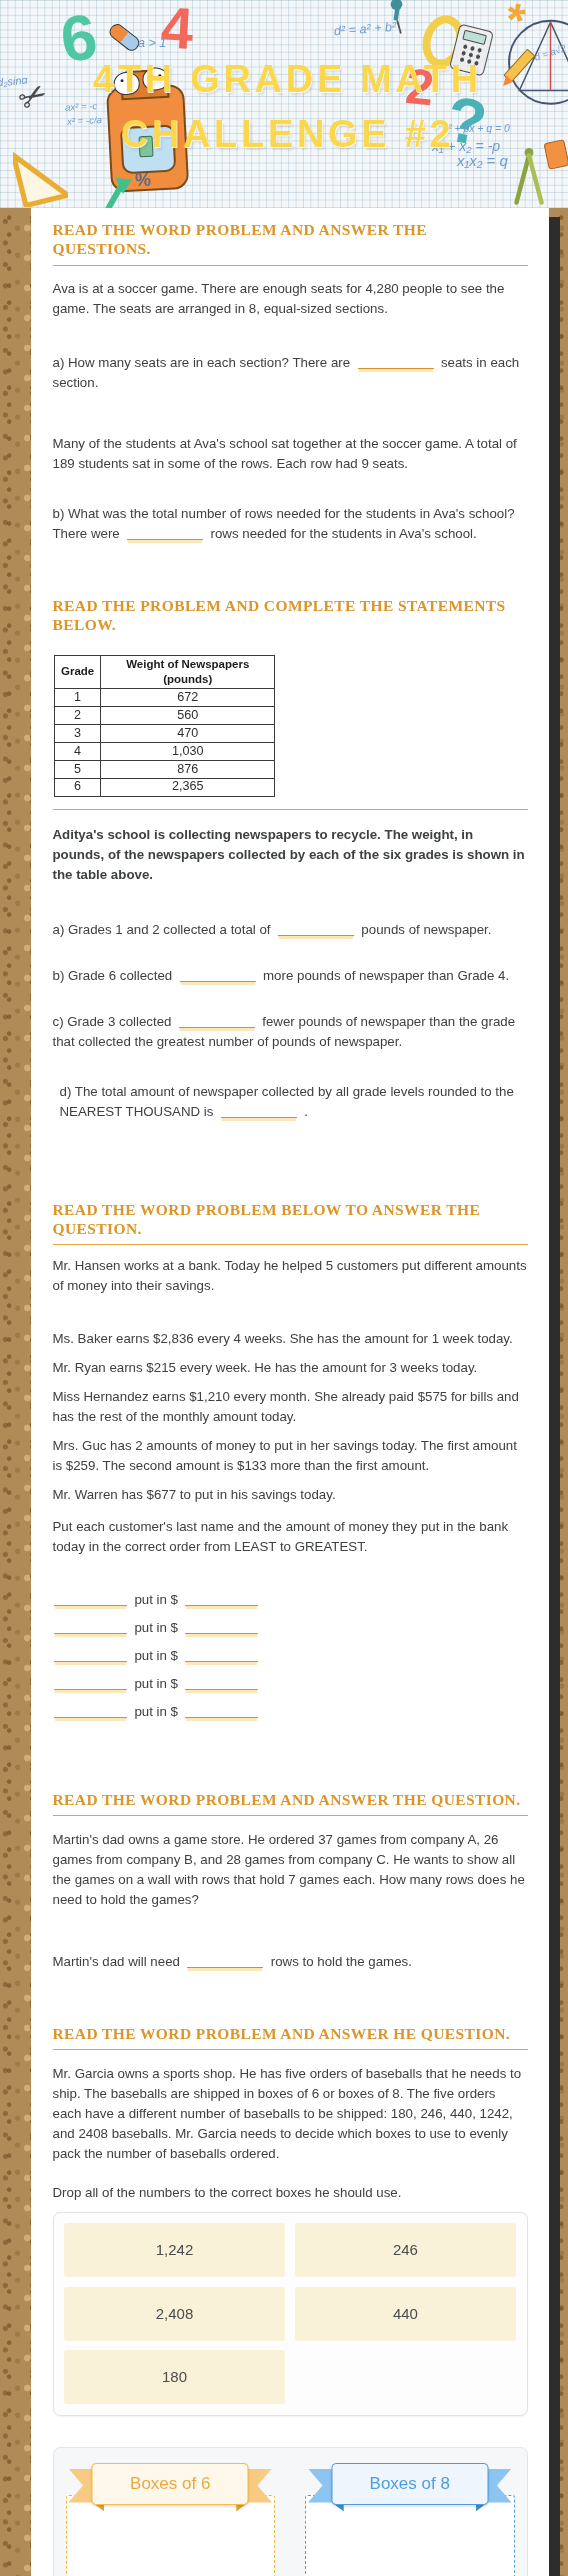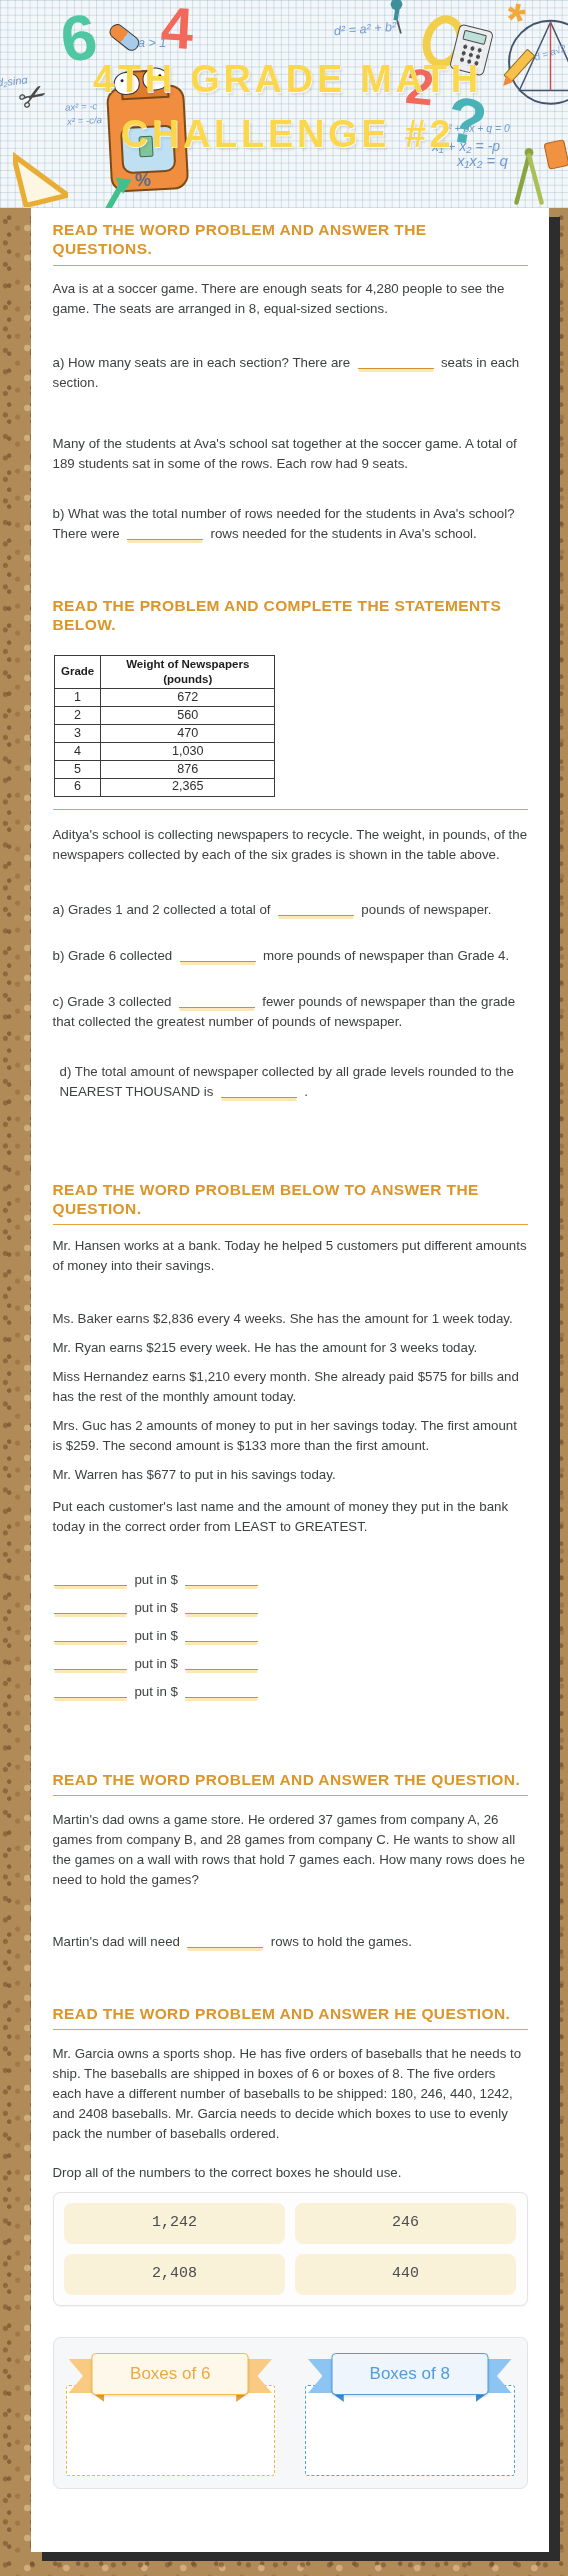--- a/index.html
+++ b/index.html
@@ -42,40 +42,40 @@
   .pencil{width:46px;height:10.4px;transform:rotate(132deg);}
   .pencil .pb{position:absolute;left:0;top:0.7px;width:34px;height:9px;background:#f6c04a;border:0.7px solid #8a6a20;border-radius:1.5px;}
   .pencil .pt{position:absolute;left:34px;top:0;width:0;height:0;border-top:5.2px solid transparent;border-bottom:5.2px solid transparent;border-left:10.4px solid #f08a3c;}
   .sharpener{width:19px;height:25px;background:#f0923f;border:1.5px solid #b05f1a;border-radius:3.7px;transform:rotate(-12deg);}
   
   .card{
     position:absolute;left:31px;top:208px;width:518px;min-height:2344px;box-sizing:border-box;
     background:#ffffff;box-shadow:11px 9px 0 0 #2d2d2d;
     padding:12px 21.5px 15px 21.5px;color:#3e4142;font-size:13.3px;line-height:20px;
   }
-  .sec-head{font-size:15.5px;line-height:19px;font-weight:bold;color:#db9528;letter-spacing:0.4px;margin:0;}
+  .sec-head{font-size:15.5px;line-height:19px;font-weight:bold;color:#db9528;letter-spacing:0.4px;margin:0;font-family:Liberation Serif, serif;}
   .rule{border:none;border-top:1.5px solid #e6a23c;margin:6.7px 0 0 0;}
   p{margin:0;}
   .blank{display:inline-block;width:76px;height:13.3px;border-bottom:1.5px solid #d2912f;
     box-shadow:0 3.7px 0 -0.7px rgba(251,231,181,.95);margin:0 7.4px;vertical-align:-2.2px;}
   
   .news-table{border-collapse:collapse;border:1.9px solid #3b3b3b;margin:21px 0 0 1.5px;background:#fff;}
   .news-table th,.news-table td{border:1.2px solid #3b3b3b;text-align:center;padding:0.7px 6px;}
   .news-table th{font-size:11.5px;line-height:15.5px;color:#1d1d1d;}
   .news-table td{font-size:12.6px;line-height:15.5px;color:#2e2e2e;}
   .news-table td:first-child{width:31px;}
   .news-table td:last-child{width:161px;}
   
   .money-row{margin:0 0 9.6px 0;line-height:18.5px;}
   .money-row .blank{width:73px;}
   
   .tiles{border:0.7px solid #e2e3e5;border-radius:7.4px;background:#fdfdfd;padding:10.4px;
     display:grid;grid-template-columns:1fr 1fr;gap:9.6px;margin-top:9px;box-shadow:0 0.7px 1.5px rgba(0,0,0,.05);}
-  .tile{background:#faf1d9;border-radius:8px;height:41px;display:flex;align-items:center;justify-content:center;
-    font-size:15px;color:#4a4c4e;font-family:Liberation Mono, monospace;}
+  .tile{background:#faf1d9;border-radius:3px;height:54px;display:flex;align-items:center;justify-content:center;
+    font-size:15px;color:#4a4c4e;}
   
   .zones{border:0.7px solid #e2e3e5;border-radius:7.4px;background:#f6f7f8;padding:9px;margin-top:31px;
     display:flex;gap:24px;height:152px;box-sizing:border-box;}
   .zone{position:relative;flex:1;}
   .dropbox{position:absolute;left:3px;right:3px;top:38px;bottom:3px;background:#fff;border:1.5px dashed;border-radius:3px;}
   .zone.orange .dropbox{border-color:#f3b53c;}
   .zone.blue .dropbox{border-color:#51a1e1;}
   .ribbon{position:absolute;top:6px;left:50%;transform:translateX(-50%);width:155px;height:40px;z-index:3;
     display:flex;align-items:center;justify-content:center;font-size:17px;border-radius:4.4px;border:1.5px solid;
     box-shadow:0 1.5px 2.2px rgba(0,0,0,.10);}
@@ -86,21 +86,21 @@
   .wing.right{right:6px;clip-path:polygon(0 0,100% 0,74% 50%,100% 100%,0 100%);}
   .zone.orange .wing{background:#f9ca81;}
   .zone.blue .wing{background:#8cc4f2;}
   .fold{position:absolute;top:46px;width:12px;height:9px;z-index:2;}
   .fold.left{left:calc(50% - 78px);clip-path:polygon(0 0,100% 0,100% 100%);}
   .fold.right{right:calc(50% - 78px);clip-path:polygon(0 0,100% 0,0 100%);}
   .zone.orange .fold{background:#e9a232;}
   .zone.blue .fold{background:#3e8ed6;}
   .mt46{margin-top:34px;} .mt56{margin-top:41px;} .mt40{margin-top:30px;} .mt35{margin-top:26px;}
   .mt47{margin-top:35px;} .mt41{margin-top:30px;margin-left:7px;} .mt27{margin-top:12px;} .mt36{margin-top:42px;}
-  .mt18{margin-top:13.3px;} .mt20{margin-top:15px;} .mt14{margin-top:10.4px;} .mt45{margin-top:33px;}
+  .mt18{margin-top:13.3px;} .mt20{margin-top:15px;font-weight:bold;} .mt14{margin-top:10.4px;} .mt45{margin-top:33px;}
   .mt12{margin-top:9px;} .mt26{margin-top:19px;}
   .sec-gap1{margin-top:52px;} .sec-gap2{margin-top:78px;} .sec-gap3{margin-top:68px;}
   .rows-start{margin-top:34px;}
 </style>
 </head>
 <body>
 
 <div class="banner">
   <span class="doodle digit" style="left:61px;top:6px;font-size:64px;color:#4fc7a0;transform:rotate(-8deg);">6</span>
   <span class="doodle pill" style="left:108px;top:30px;"></span>
@@ -272,20 +272,21 @@
   <h2 class="sec-head sec-gap1">READ THE WORD PROBLEM AND ANSWER HE QUESTION.</h2>
   <hr class="rule">
   <p class="mt18">Mr. Garcia owns a sports shop. He has five orders of baseballs that he needs to ship. The baseballs are shipped in boxes of 6 or boxes of 8. The five orders each have a different number of baseballs to be shipped: 180, 246, 440, 1242, and 2408 baseballs. Mr. Garcia needs to decide which boxes to use to evenly pack the number of baseballs ordered.</p>
   <p class="mt26">Drop all of the numbers to the correct boxes he should use.</p>
 
   <div class="tiles">
     <div class="tile">1,242</div>
     <div class="tile">246</div>
     <div class="tile">2,408</div>
     <div class="tile">440</div>
+    <div class="tile">180</div>
   </div>
 
   <div class="zones">
     <div class="zone orange">
       <div class="wing left"></div>
       <div class="wing right"></div>
       <div class="fold left"></div>
       <div class="fold right"></div>
       <div class="ribbon">Boxes of 6</div>
       <div class="dropbox"></div>

